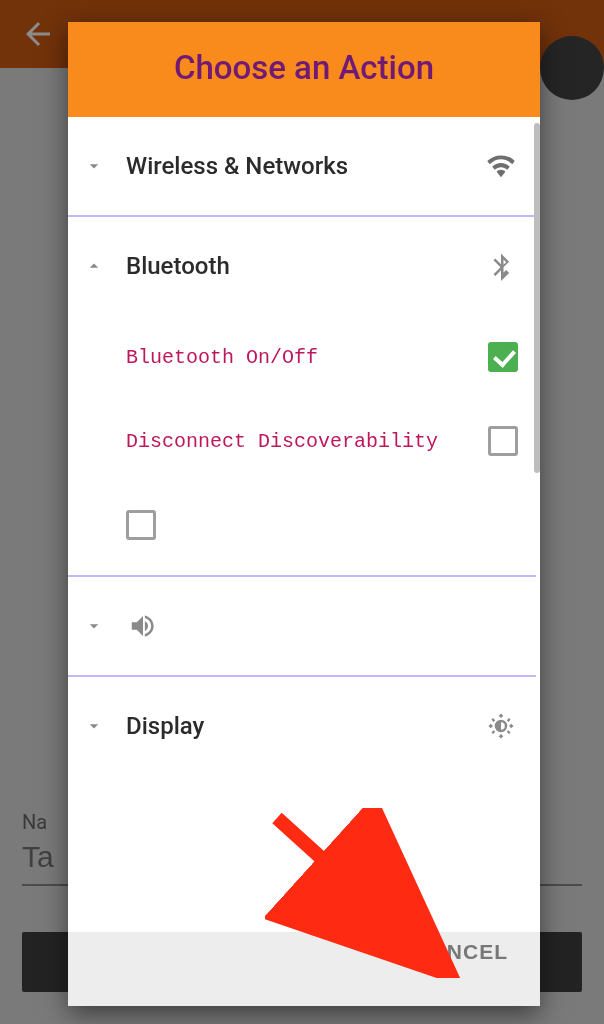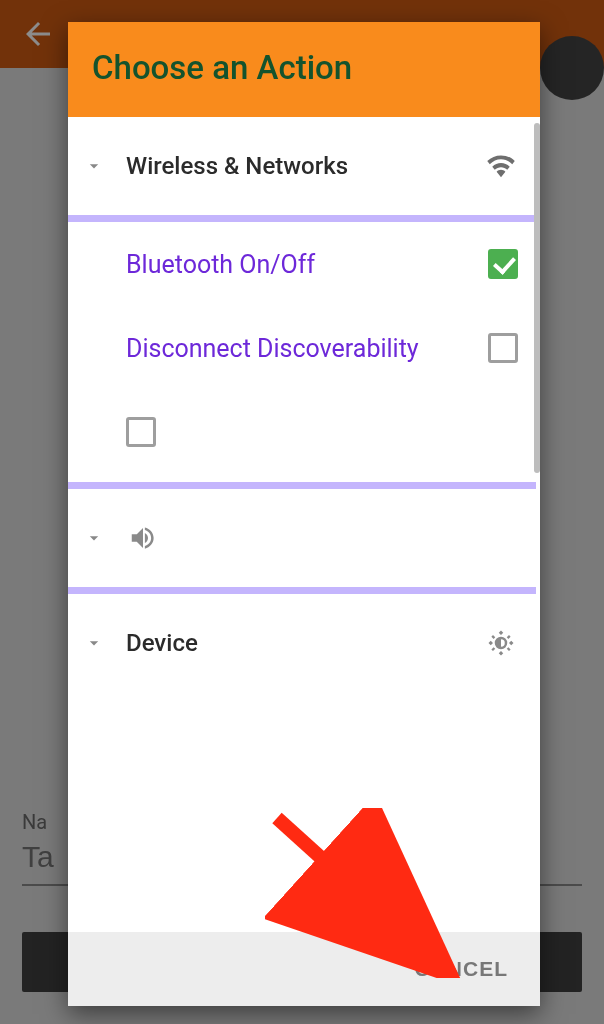--- a/index.html
+++ b/index.html
@@ -14,56 +14,56 @@
   .bg-fab { position: absolute; right: 0; top: 36px; width: 64px; height: 64px; border-radius: 50%; background: #444; }
   .bg-bottom { position: absolute; left: 22px; right: 22px; top: 810px; }
   .bg-label { color: #6a6a6a; font-size: 20px; }
   .bg-input { font-size: 30px; color: #8a8a8a; border: none; border-bottom: 2px solid #888; background: transparent; width: 100%; padding: 6px 0 10px 0; }
   .bg-btnrow { position: absolute; left: 22px; right: 22px; top: 932px; display: flex; gap: 16px; }
   .bg-btn { flex: 1; height: 60px; background: #3f3f3f; border-radius: 2px; }
 
   
   .modal { position: absolute; left: 68px; top: 22px; width: 472px; height: 984px; background: #fff; box-shadow: 0 8px 24px rgba(0,0,0,.5); display: flex; flex-direction: column; }
   .modal-header { background: #f98b1c; padding: 26px 24px 30px 24px; }
-  .modal-title { color: #14532d; font-size: 33px; font-weight: 500; }
+  .modal-title { color: #701a75; font-size: 33px; font-weight: 500; text-align: center; }
   .modal-list { flex: 1; overflow: hidden; padding-right: 4px; position: relative; }
   .scroll-track { position: absolute; right: 0; top: 6px; width: 6px; height: 350px; background: #bdbdbd; border-radius: 3px; }
 
-  .section { border-bottom: 7px solid #c4b5fd; }
+  .section { border-bottom: 2px solid #c4b5fd; }
   .section-header {
     display: flex; align-items: center;
     padding: 0 18px 0 12px;
     height: 98px;
     cursor: pointer;
   }
   .chev { width: 28px; height: 28px; flex: 0 0 28px; display: flex; align-items: center; justify-content: center; margin-right: 18px; }
   .chev svg { width: 20px; height: 20px; }
   .section-title { flex: 1; font-size: 24px; color: #2b2b2b; font-weight: 500; }
   .section-icon { width: 34px; height: 34px; display: flex; align-items: center; justify-content: center; }
   .section-icon svg { width: 30px; height: 30px; }
 
   .subitems { padding-bottom: 8px; }
   .subitem {
     display: flex; align-items: center;
     padding: 0 18px 0 58px;
     height: 84px;
     cursor: pointer;
   }
-  .subitem-label { flex: 1; font-size: 25px; color: #6d28d9; }
+  .subitem-label { flex: 1; font-size: 20px; color: #be185d; font-family: Liberation Mono, monospace; }
   .check { width: 30px; height: 30px; border: 3px solid #9e9e9e; border-radius: 3px; position: relative; }
   .check.checked { background: #4caf50; border-color: #4caf50; }
   .check.checked::after {
     content: ""; position: absolute; left: 7px; top: 1px;
     width: 9px; height: 16px; border: solid #fff; border-width: 0 4px 4px 0;
     transform: rotate(42deg);
   }
 
   .modal-footer {
     height: 74px; background: #ededed;
-    display: flex; justify-content: flex-end; align-items: center;
+    display: flex; justify-content: flex-end; align-items: flex-start;
     padding: 0 26px; gap: 50px;
   }
   .footer-btn {
     font-size: 21px; font-weight: 700; letter-spacing: 1px;
     color: #777; background: none; border: none; cursor: pointer;
     padding: 8px 6px;
   }
 
   
   .arrow-annot { position: absolute; left: 265px; top: 808px; width: 200px; height: 170px; pointer-events: none; }
@@ -108,20 +108,33 @@
         <span class="section-title">Wireless &amp; Networks</span>
         <span class="section-icon">
           <svg viewBox="0 0 24 24">
               <path fill="#6e6e6e" d="M12 21l3.5-4.5c-1-0.9-2.2-1.5-3.5-1.5s-2.5 0.6-3.5 1.5L12 21zM5 12.5l2 2.5c1.4-1.3 3.1-2 5-2s3.6 0.7 5 2l2-2.5C17 10.5 14.6 9.5 12 9.5S7 10.5 5 12.5zM1 8l2 2.5C5.5 8 8.6 6.5 12 6.5s6.5 1.5 9 4L23 8C20 5 16.2 3.5 12 3.5S4 5 1 8z"></path>
             </svg>
         </span>
       </div>
     </div>
 
     <div class="section">
+      <div class="section-header">
+        <span class="chev">
+          <svg viewBox="0 0 24 24">
+              <path fill="#888" d="M7 14l5-5 5 5z"></path>
+            </svg>
+        </span>
+        <span class="section-title">Bluetooth</span>
+        <span class="section-icon">
+          <svg viewBox="0 0 24 24">
+              <path fill="#8a8a8a" d="M12 2v8.6L7.4 6 6 7.4 11.6 13 6 18.6 7.4 20 12 15.4V24l6.5-6.5L14 13l4.5-4.5L12 2zm2 4.8l2.1 2.1L14 11V6.8zm0 10.4v-4.2l2.1 2.1L14 17.2z"></path>
+            </svg>
+        </span>
+      </div>
       <div class="subitems">
         <div class="subitem">
           <span class="subitem-label">Bluetooth On/Off</span>
           <span class="check checked"></span>
         </div>
         <div class="subitem">
           <span class="subitem-label">Disconnect Discoverability</span>
           <span class="check"></span>
         </div>
         <div class="subitem">
@@ -145,21 +158,21 @@
       </div>
     </div>
 
     <div class="section" style="border-bottom:none">
       <div class="section-header">
         <span class="chev">
           <svg viewBox="0 0 24 24">
               <path fill="#888" d="M7 10l5 5 5-5z"></path>
             </svg>
         </span>
-        <span class="section-title">Device</span>
+        <span class="section-title">Display</span>
         <span class="section-icon">
           <svg viewBox="0 0 24 24">
               <path fill="#8a8a8a" d="M12 7a5 5 0 100 10 5 5 0 000-10zm0 8V9a3 3 0 010 6zM12 2l1.8 1.8L12 5.6 10.2 3.8 12 2zm0 16.4l1.8 1.8L12 22l-1.8-1.8L12 18.4zM22 12l-1.8 1.8L18.4 12l1.8-1.8L22 12zM5.6 12L3.8 13.8 2 12l1.8-1.8L5.6 12zM18.4 5.6l1.3 1.3-1.8 1.8-1.3-1.3 1.8-1.8zM5.6 18.4l-1.3-1.3 1.8-1.8 1.3 1.3-1.8 1.8zM18.4 18.4l-1.8-1.8 1.3-1.3 1.8 1.8-1.3 1.3zM5.6 5.6l1.8 1.8-1.3 1.3-1.8-1.8 1.3-1.3z"></path>
             </svg>
         </span>
       </div>
     </div>
 
   </div>
 

